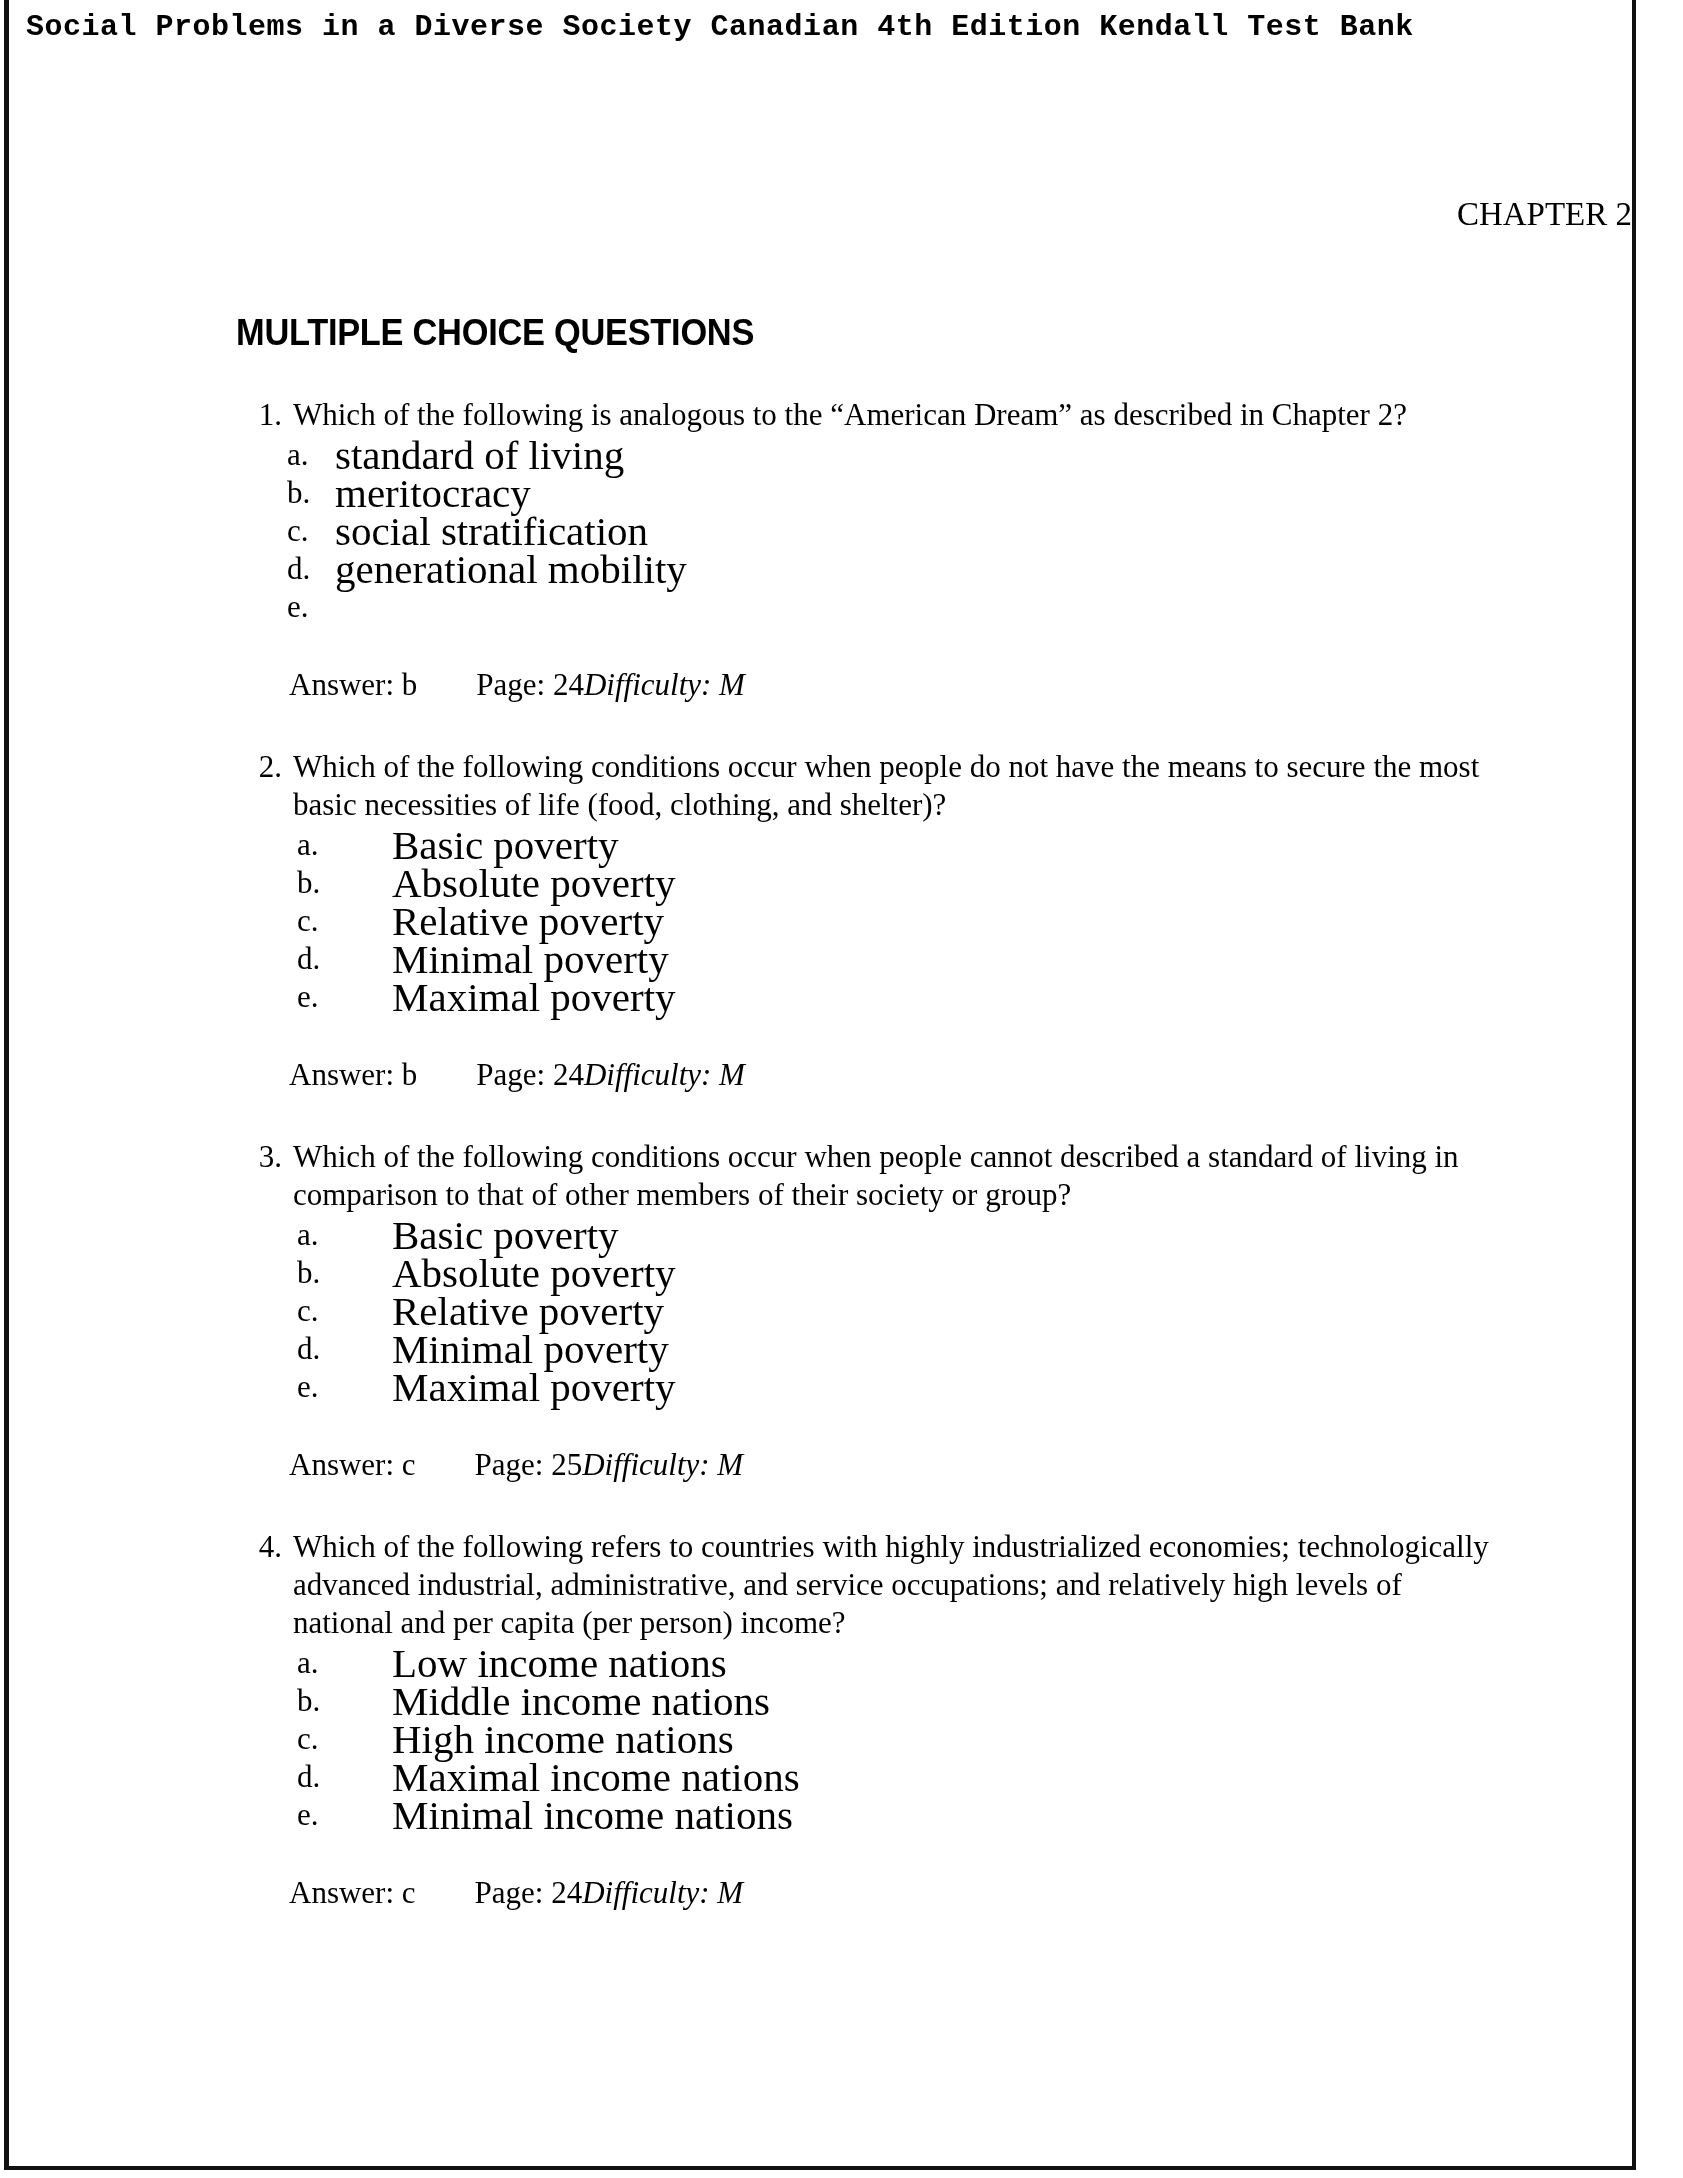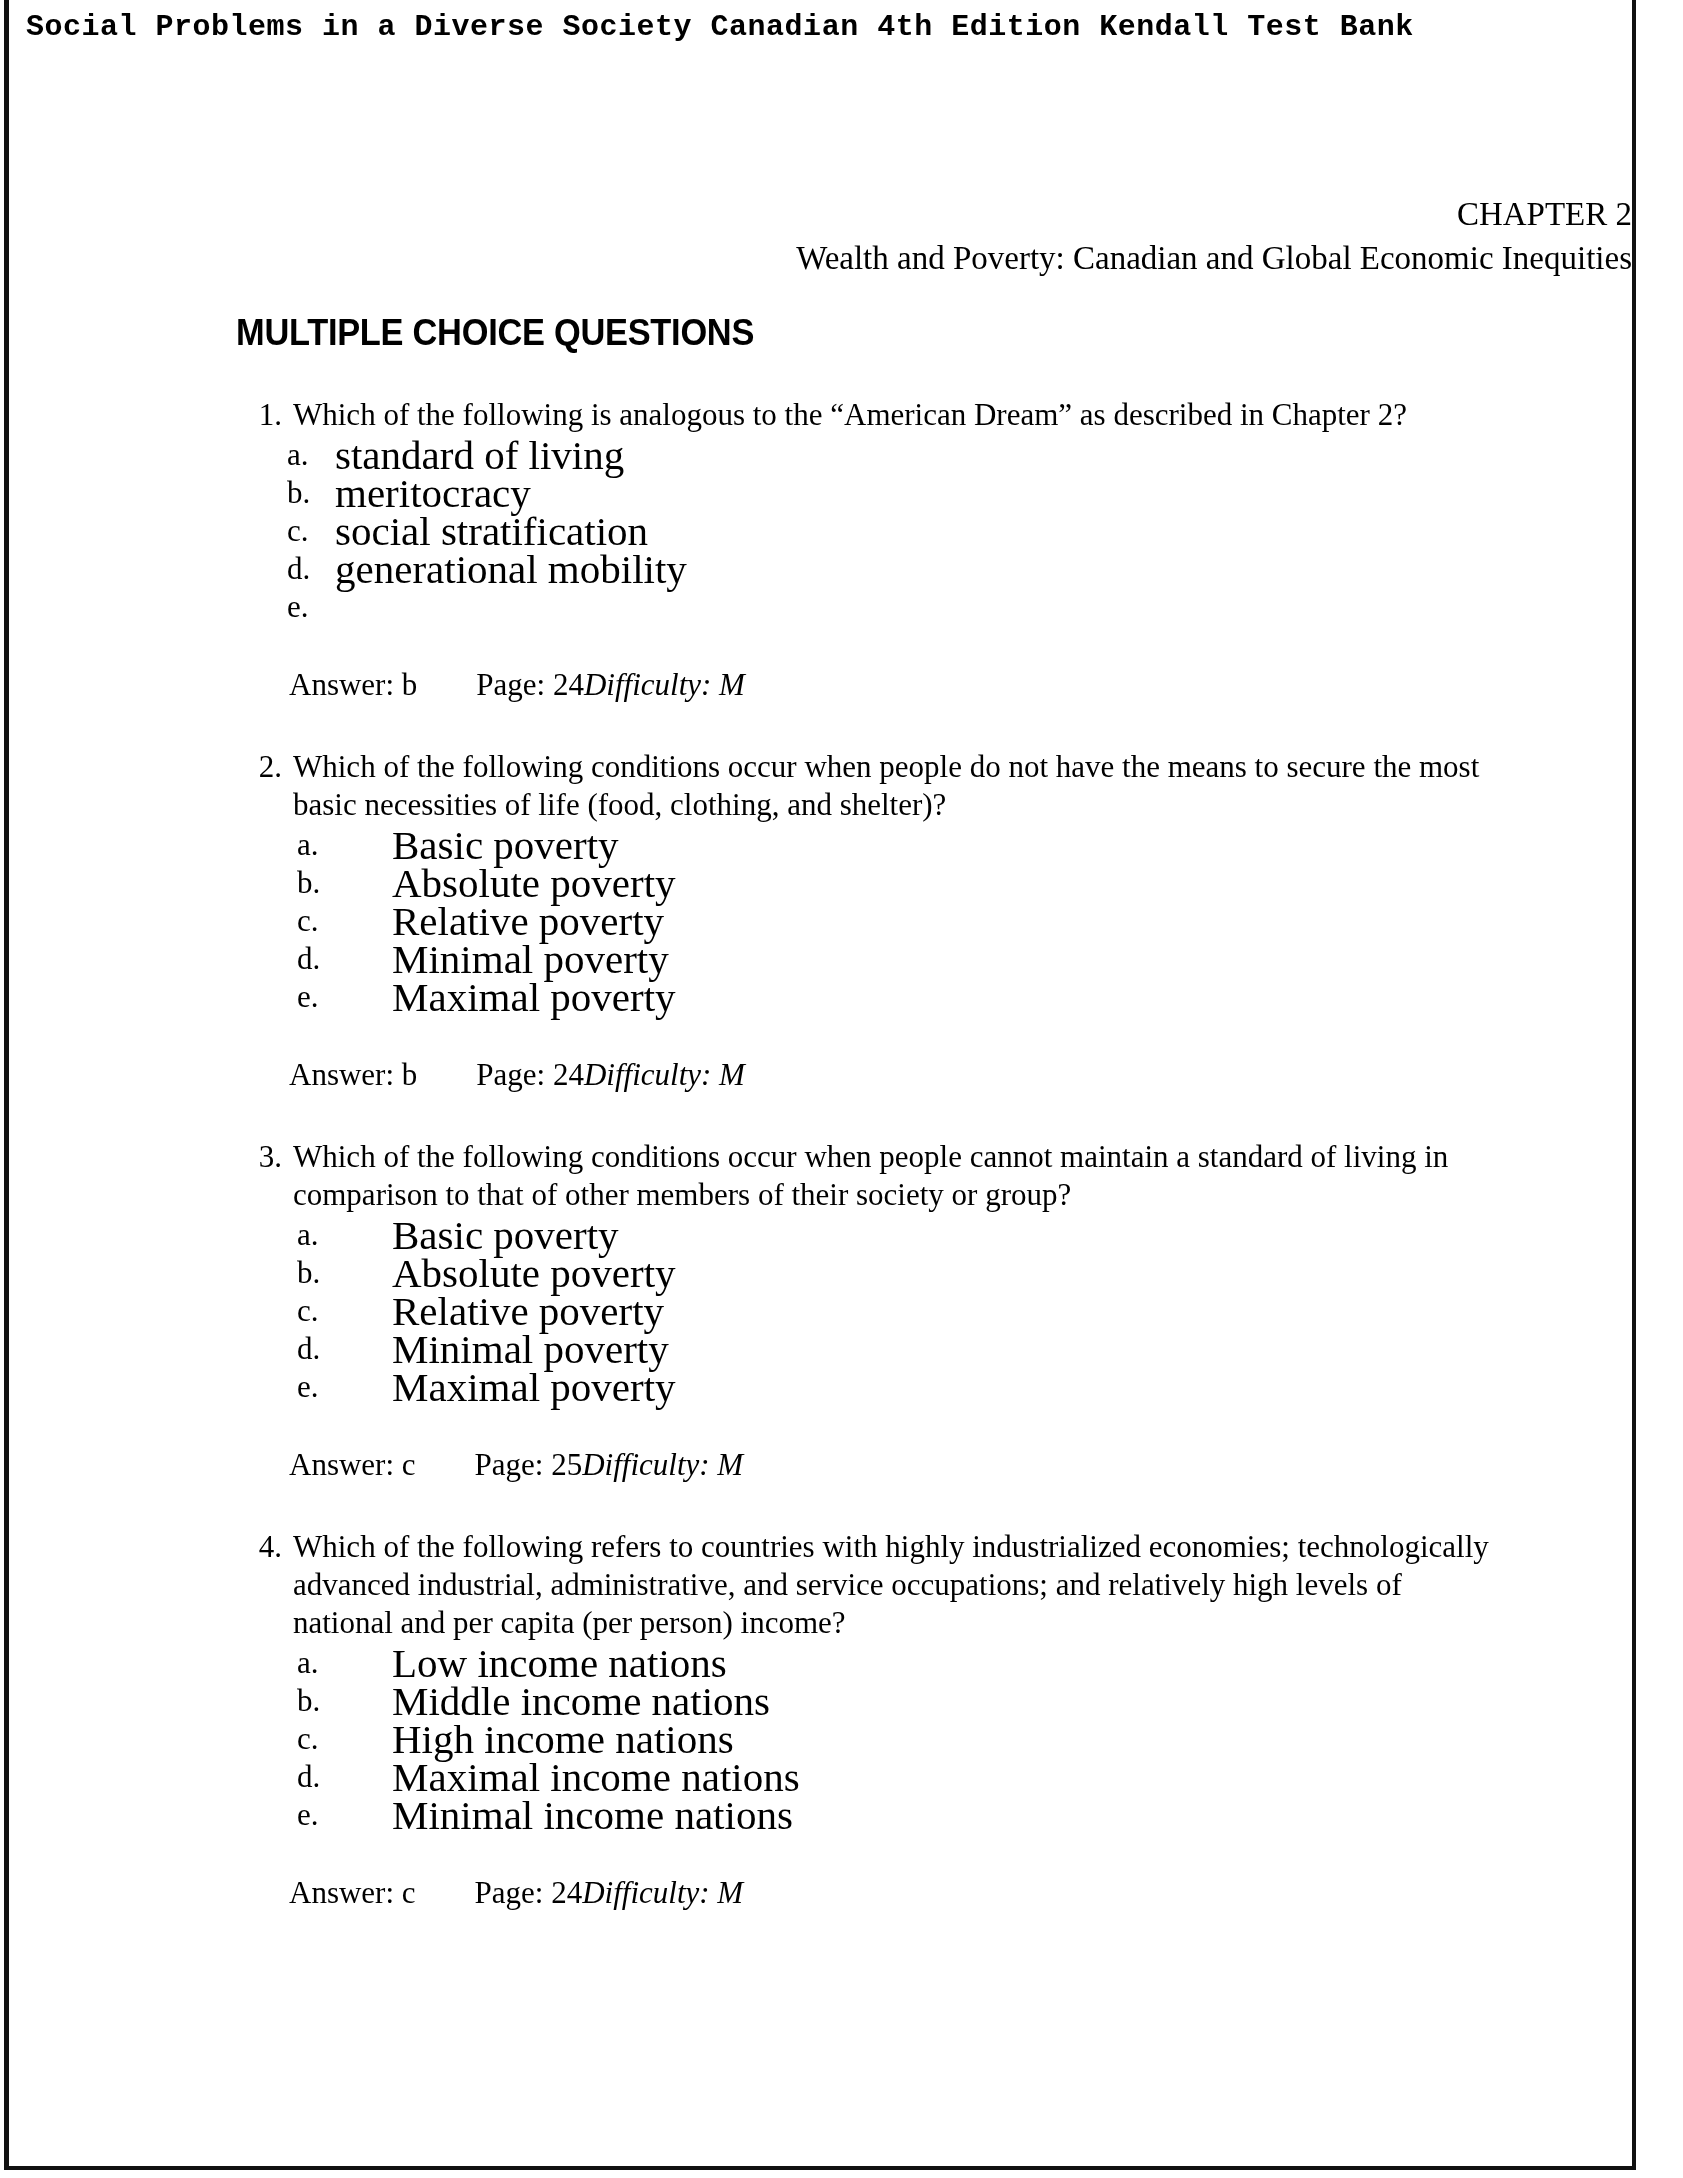--- a/index.html
+++ b/index.html
@@ -182,21 +182,20 @@
 <div class="page">
 
   <div class="frame-left"></div>
   <div class="frame-right"></div>
   <div class="frame-bottom"></div>
 
   <div class="watermark-top">Social Problems in a Diverse Society Canadian 4th Edition Kendall Test Bank</div>
 
   <div class="chapter-title-block">
     <div class="chapter-line">CHAPTER 2</div>
-    <div class="chapter-line">Wealth and Poverty: Canadian and Global Economic Inequities</div>
   </div>
 
   <div class="section-heading">MULTIPLE CHOICE QUESTIONS</div>
 
   <div class="qlist" id="question-list">
       <div class="question spaced">
         <div class="q-stem"><span class="q-num">1.</span><span>Which of the following is analogous to the “American Dream” as described in Chapter 2?</span></div>
         <div class="options tight">
           <div class="option">
             <span class="opt-letter">a.</span>
@@ -240,21 +239,21 @@
             <span class="opt-text">Minimal poverty</span>
           </div>
           <div class="option">
             <span class="opt-letter">e.</span>
             <span class="opt-text">Maximal poverty</span>
           </div>
         </div>
         <div class="answer-line"><span class="seg-answer">Answer: b</span><span class="seg-page">Page: 24</span><span class="seg-diff">Difficulty: M</span></div>
       </div>
       <div class="question spaced">
-        <div class="q-stem"><span class="q-num">3.</span><span>Which of the following conditions occur when people cannot maintain a standard of living in comparison to that of other members of their society or group?</span></div>
+        <div class="q-stem"><span class="q-num">3.</span><span>Which of the following conditions occur when people cannot described a standard of living in comparison to that of other members of their society or group?</span></div>
         <div class="options wide">
           <div class="option">
             <span class="opt-letter">a.</span>
             <span class="opt-text">Basic poverty</span>
           </div>
           <div class="option">
             <span class="opt-letter">b.</span>
             <span class="opt-text">Absolute poverty</span>
           </div>
           <div class="option">

